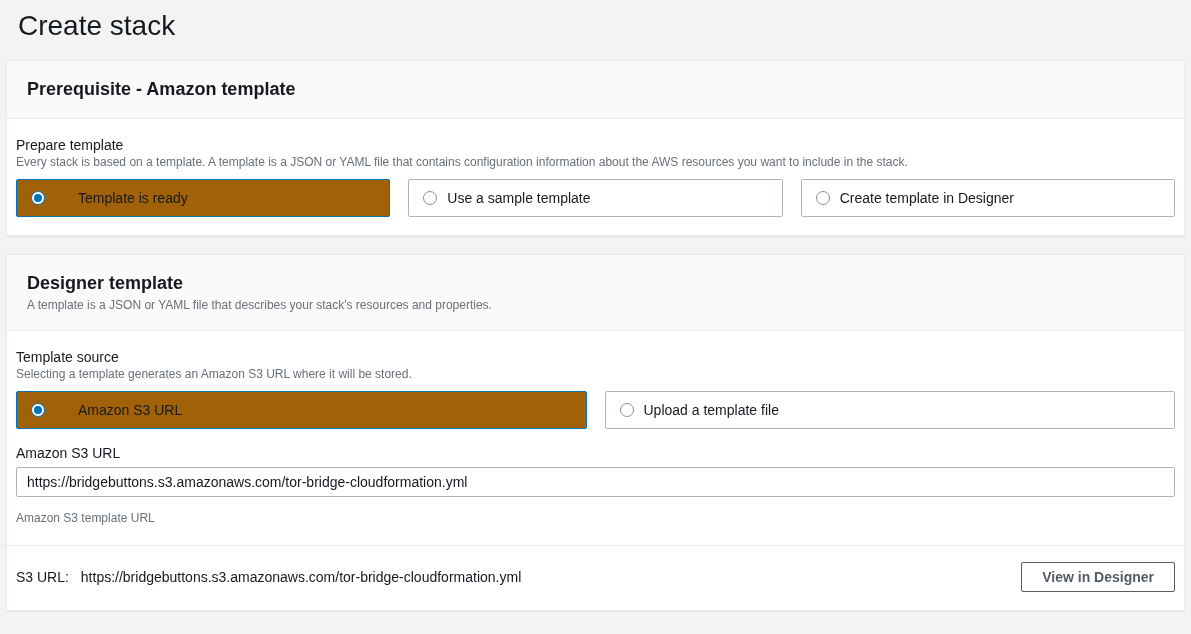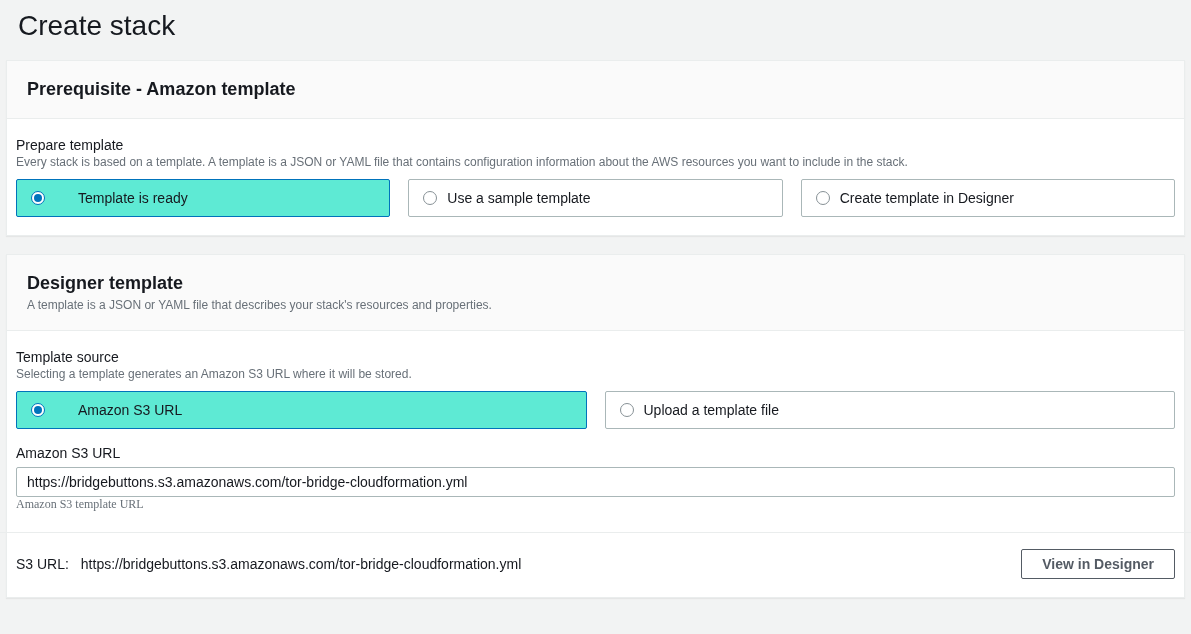--- a/index.html
+++ b/index.html
@@ -64,21 +64,21 @@
       border-radius: 2px;
       padding: 10px 14px;
       display: flex;
       align-items: center;
       gap: 10px;
       cursor: pointer;
       background: #fff;
     }
     .tile.selected {
       border-color: #0073bb;
-      background: #5eead4;
+      background: #a16207;
       gap: 33px;
     }
     .radio {
       width: 14px;
       height: 14px;
       border: 1px solid #879196;
       border-radius: 50%;
       flex-shrink: 0;
       display: flex;
       align-items: center;
@@ -117,22 +117,21 @@
       padding: 6px 10px;
       border: 1px solid #aab7b8;
       border-radius: 2px;
       font-size: 14px;
       color: #16191f;
       font-family: inherit;
     }
     .below-hint {
       font-size: 12px;
       color: #687078;
-      margin-top: 0;
-      font-family: Liberation Serif, serif;
+      margin-top: 14px;
     }
     .divider {
       border-top: 1px solid #eaeded;
       margin: 0 -20px;
       margin-top: 20px;
     }
     .footer-row {
       display: flex;
       align-items: center;
       justify-content: space-between;

